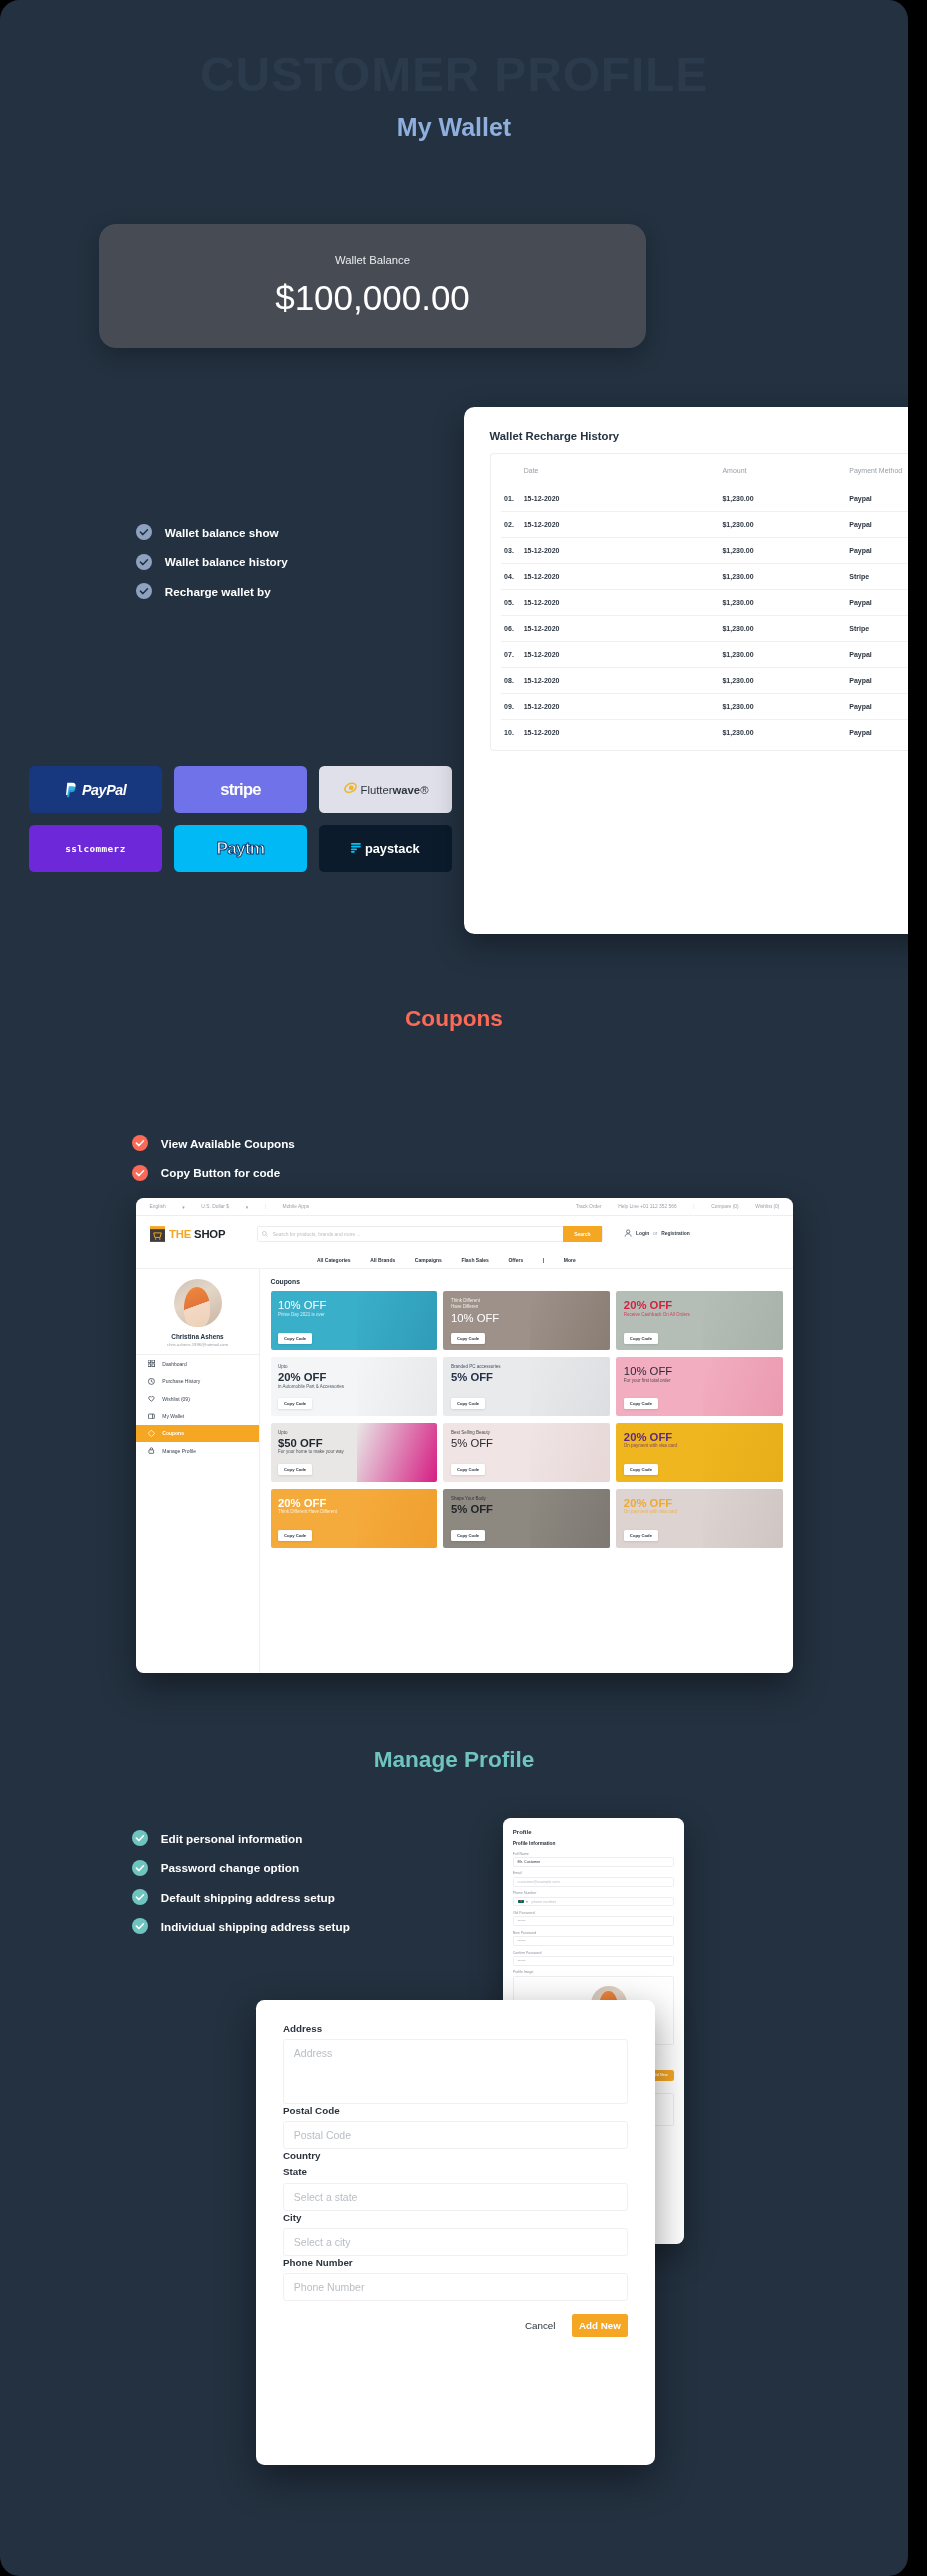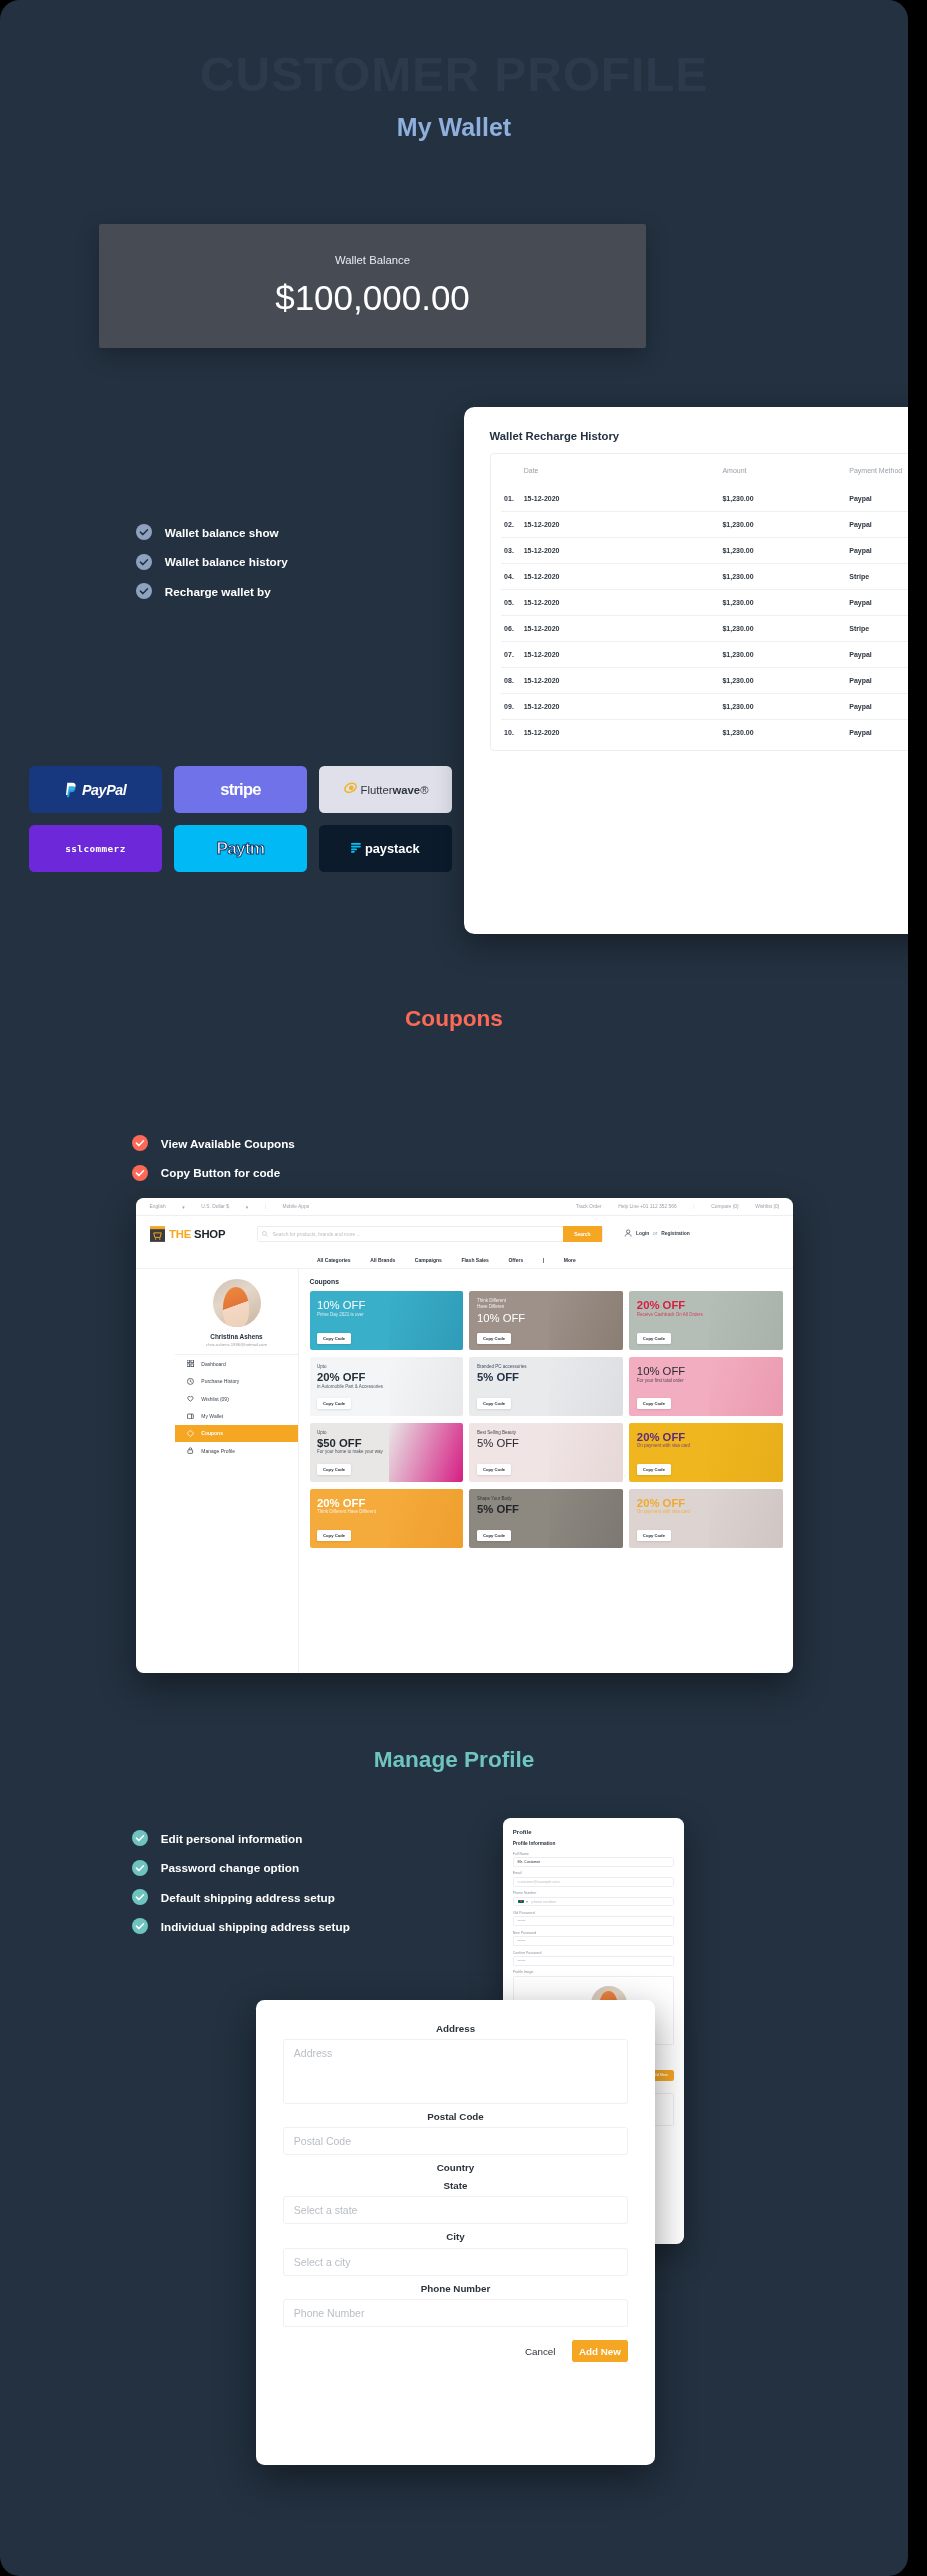--- a/index.html
+++ b/index.html
@@ -31,21 +31,21 @@
     font-size:25px; font-weight:bold;
     color:#8fb0dd;
   }
   .balance-row {
     position:absolute; top:224px; left:99px;
     display:flex; gap:21px; align-items:stretch;
   }
   .balance-card {
     width:547px; height:124px;
     background:#464b54;
-    border-radius:2px;
+    border-radius:17px;
     display:flex; flex-direction:column; align-items:center; justify-content:center;
     box-shadow:0 7.5px 21px rgba(0,0,0,.25);
   }
   .balance-label { color:#e9ecef; font-size:11.3px; margin-bottom:12px; }
   .balance-amount {
     color:#fff; font-size:35px; font-weight:400; letter-spacing:0px;
     font-family:"Liberation Sans Narrow","Liberation Sans",sans-serif;
   }
   .recharge-card {
     width:89px; height:124px;
@@ -169,21 +169,21 @@
     display:flex; align-items:center; justify-content:center;
     font-size:4.9px; font-weight:bold;
   }
   .account { display:flex; align-items:center; gap:3.8px; margin-left:12px; font-size:4.9px; font-weight:bold;}
   .account .or { font-weight:normal; color:#9aa1a9; }
   .shop-nav {
     height:16.6px; display:flex; align-items:center; gap:19.6px;
     padding-left:181px; border-bottom:0.8px solid #f0f0f0;
     font-size:5px; font-weight:bold; color:#2b333d;
   }
-  .shop-body { display:flex; height:404px;padding-left:39px; }
+  .shop-body { display:flex; height:404px; }
   .shop-side {
     width:124px; border-right:0.8px solid #f0f0f0; padding-top:10.5px;
   }
   .avatar {
     width:48px; height:48px; border-radius:50%; margin:0 auto 6px;
     background:linear-gradient(150deg,#cfc0b3 0%,#e4d7c8 40%,#c9b4a2 100%);
     position:relative; overflow:hidden;
   }
   .avatar::after{
     content:""; position:absolute; left:10.5px; top:7.5px; width:25.6px; height:41px;
@@ -263,21 +263,21 @@
   .pc-addnew { position:absolute; right:0; top:-16.6px; width:29px; height:10.5px; font-size:3.8px; }
 
   
   .addr-dialog {
     position:absolute; top:2000px; left:256px;
     width:399px; height:465px;
     background:#fff; border-radius:8.3px;
     padding:22.6px 27px;
     box-shadow:0 13.6px 38px rgba(0,0,0,.42);
   }
-  .ad-field { margin-bottom:7px;text-align:center; }
+  .ad-field { margin-bottom:1px; }
   .ad-label { font-size:9.8px; font-weight:bold; color:#2b333d; margin-bottom:5.3px; }
   .ad-input {
     border:0.8px solid #f0f0f2; border-radius:3px; height:28px;
     display:flex; align-items:center; padding:0 9.8px;
     font-size:10.5px; color:#b9bec4;
   }
   .ad-input.tall { height:65px; align-items:flex-start; padding-top:7.5px; }
   .ad-actions { display:flex; justify-content:flex-end; align-items:center; gap:16.6px; margin-top:12.8px; }
   .ad-cancel { font-size:9.8px; color:#2b333d; }
   .ad-submit { width:56px; height:22.6px; font-size:9.8px; }

